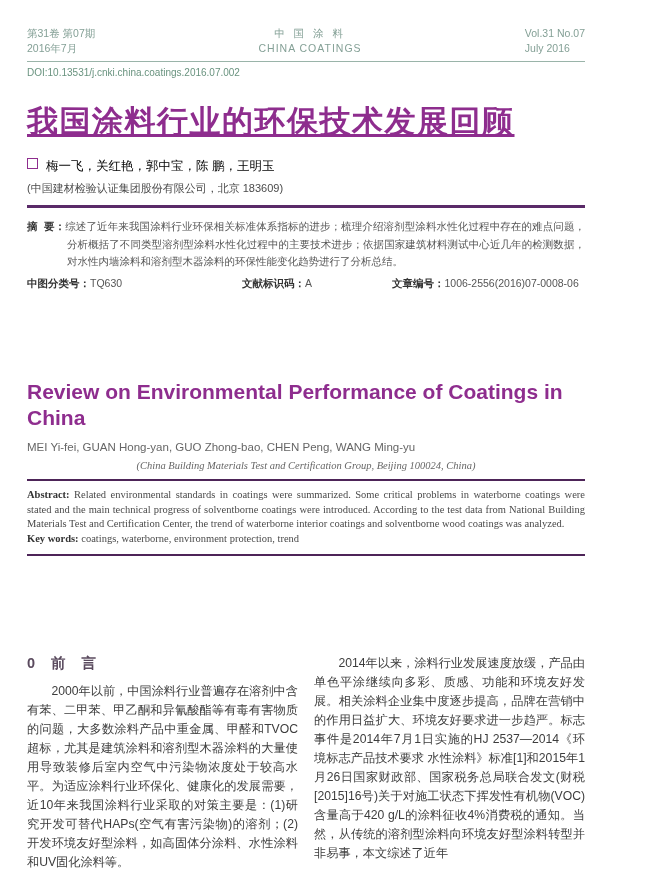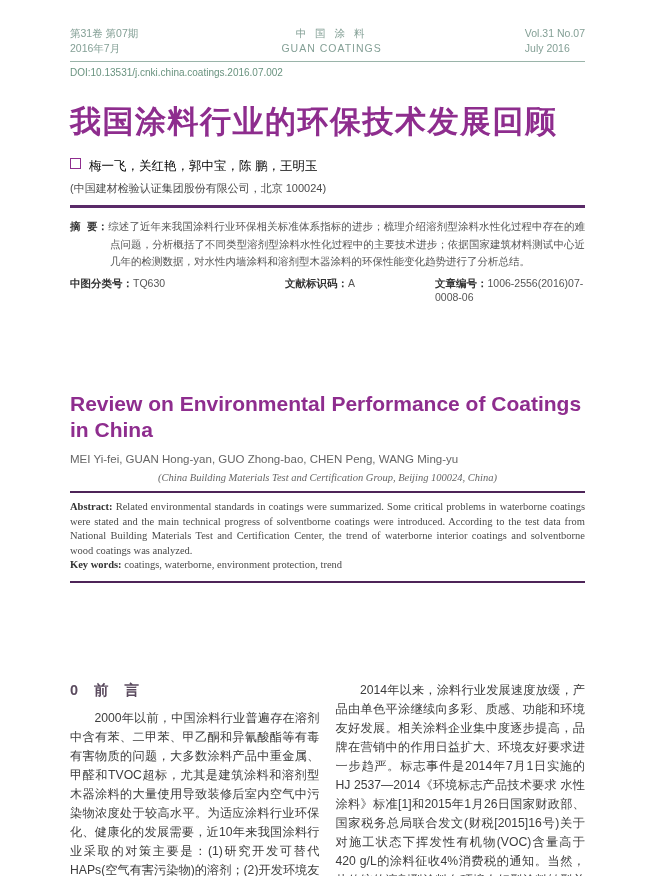--- a/index.html
+++ b/index.html
@@ -2,39 +2,39 @@
 <html><head>
 <meta charset="utf-8">
 <style>
   html,body{margin:0;padding:0;background:#e8e8e8;}
   .page{
     position:relative;
     width:645px;height:876px;
     margin:0 auto;
     background:#ffffff;
     box-sizing:border-box;
-    padding:26px 60px 0 70px;
+    padding:26px 60px 0 27px;
     font-family:"Liberation Sans", sans-serif;
     color:#3d3d3d;
     overflow:hidden;
   }
   
   .jheader{display:flex;justify-content:space-between;align-items:flex-start;
     color:#84a096;font-size:10.5px;line-height:15px;}
   .jheader .hc{text-align:center;letter-spacing:3px;}
   .jheader .hc .en{letter-spacing:1px;}
   .jheader .hr{text-align:left;}
   .rule{border:0;height:1px;background:#9ab4a9;margin:5px 0 0 0;}
   .rule.purple-thick{height:3px;background:#5a2a68;margin-top:9px;}
   .rule.purple-thin{height:2px;background:#4d2458;margin-top:8px;}
   .doi{color:#69937f;font-size:10px;margin-top:5px;}
   
   .cn-title{
     margin:24px 0 0 0;font-size:31px;font-weight:bold;color:#8e2d8e;
-    letter-spacing:1.5px;line-height:40px;
+    letter-spacing:1.5px;line-height:40px;text-decoration:underline;
   }
   .authors-row{display:flex;align-items:flex-start;margin-top:16px;font-size:12.5px;color:#000000;}
   .square-icon{display:inline-block;width:9px;height:9px;border:1.5px solid #8e2d8e;margin-right:8px;}
   .affiliation{margin-top:6px;font-size:11px;color:#4a4a4a;}
   
   .abstract{margin-top:10px;font-size:10.5px;line-height:17px;color:#555;
     text-align:justify;padding-left:40px;text-indent:-40px;}
   .abstract b,.kwline b,.clc-row b{color:#333;font-weight:bold;font-family:Liberation Mono, monospace;}
   .kwline{margin-top:3px;font-size:10.5px;color:#555;}
   .clc-row{display:flex;margin-top:7px;font-size:10.5px;color:#555;}
@@ -62,36 +62,36 @@
 
 <div class="page">
 
   <div class="jheader">
     <div class="hl">
       <div>第31卷 第07期</div>
       <div>2016年7月</div>
     </div>
     <div class="hc">
       <div>中 国 涂 料</div>
-      <div class="en">GUAN COATINGS</div>
+      <div class="en">CHINA COATINGS</div>
     </div>
     <div class="hr">
       <div>Vol.31 No.07</div>
       <div>July 2016</div>
     </div>
   </div>
   <div class="rule"></div>
   <div class="doi">DOI:10.13531/j.cnki.china.coatings.2016.07.002</div>
 
   <h1 class="cn-title">我国涂料行业的环保技术发展回顾</h1>
   <div class="authors-row">
     <span class="square-icon"></span>
     <span>梅一飞，关红艳，郭中宝，陈 鹏，王明玉</span>
   </div>
-  <div class="affiliation">(中国建材检验认证集团股份有限公司，北京 100024)</div>
+  <div class="affiliation">(中国建材检验认证集团股份有限公司，北京 183609)</div>
   <div class="rule purple-thick"></div>
 
   <div class="abstract"><b>摘 要：</b><span>综述了近年来我国涂料行业环保相关标准体系指标的进步；梳理介绍溶剂型涂料水性化过程中存在的难点问题，分析概括了不同类型溶剂型涂料水性化过程中的主要技术进步；依据国家建筑材料测试中心近几年的检测数据，对水性内墙涂料和溶剂型木器涂料的环保性能变化趋势进行了分析总结。</span></div>
   <div class="clc-row">
     <span class="c1"><b>中图分类号：</b><span>TQ630</span></span>
     <span class="c2"><b>文献标识码：</b><span>A</span></span>
     <span class="c3"><b>文章编号：</b><span>1006-2556(2016)07-0008-06</span></span>
   </div>
 
   <div class="en-block">

